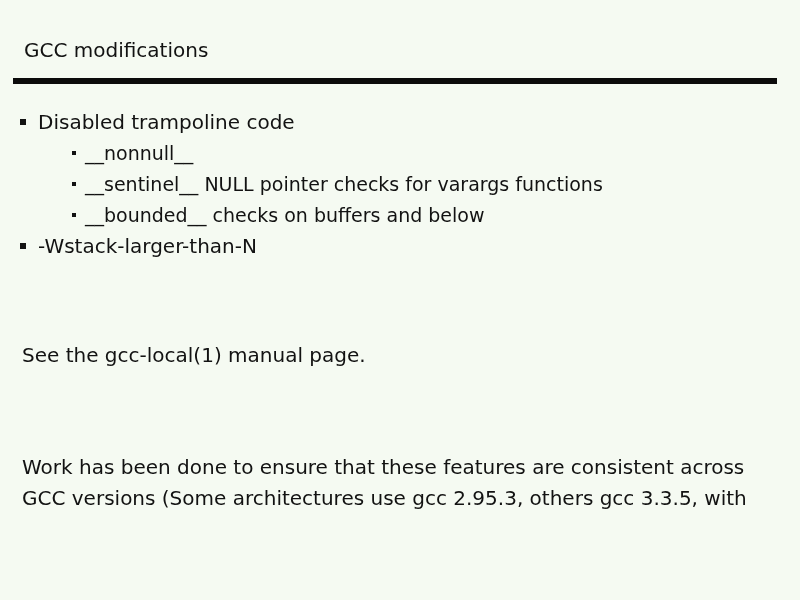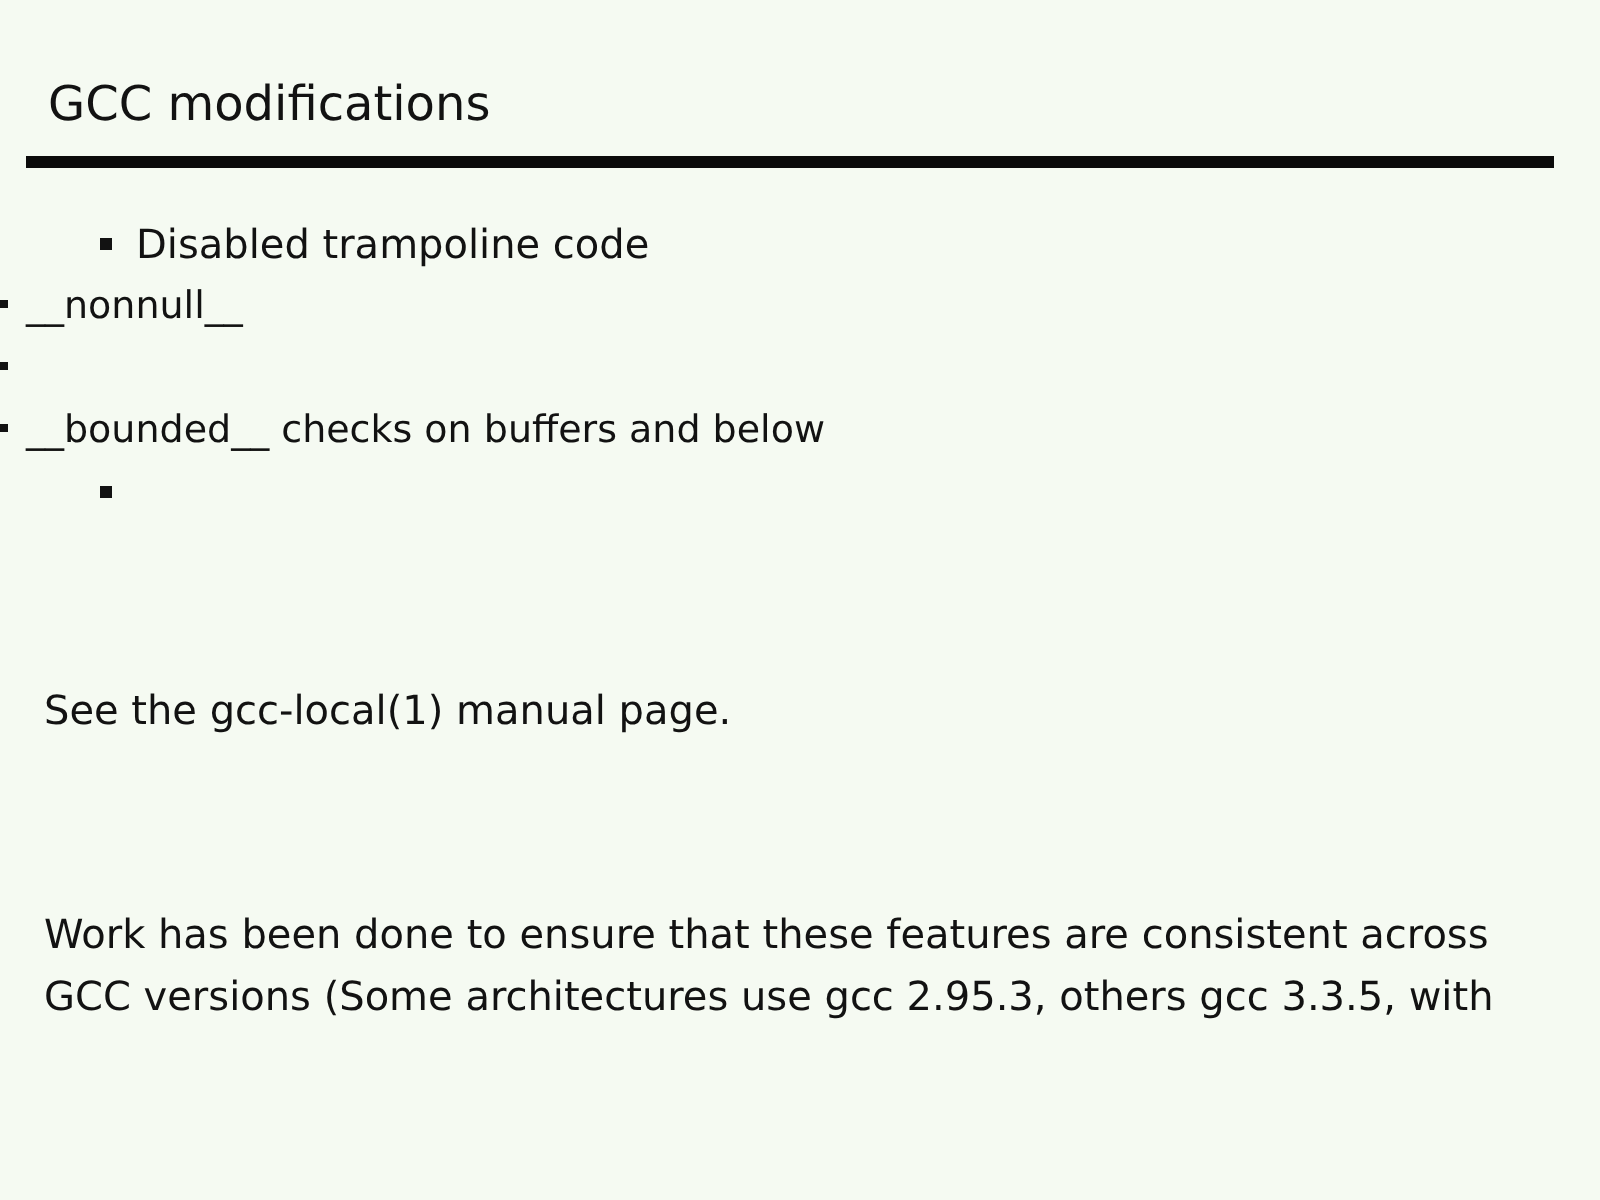--- a/index.html
+++ b/index.html
@@ -9,21 +9,21 @@
     height: 600px;
     background: var(--background, #f5faf2);
     color: var(--text, #121212);
     font-family: "DejaVu Sans", sans-serif;
     overflow: hidden;
   }
   .title {
     position: absolute;
     left: 24px;
     top: 38px;
-    font-size: 24px;
+    font-size: 20px;
     letter-spacing: 0px;
     white-space: nowrap;
   }
   .rule {
     position: absolute;
     left: 13px;
     top: 78px;
     width: 764px;
     height: 6px;
     background: var(--rule, #0b0b0b);
@@ -34,22 +34,22 @@
     top: 107px;
     margin: 0;
     padding: 0;
     list-style: none;
   }
   .bullets li {
     line-height: 31px;
     font-size: 20px;
     white-space: nowrap;
   }
-  li.l1 { padding-left: 50px; }
-  li.l2 { font-size: 19px; }
+  li.l1 { padding-left: 20px; }
+  li.l2 { padding-left: 72px; font-size: 19px; }
   .m1 {
     display: inline-block;
     width: 6px; height: 6px;
     background: var(--text, #121212);
     margin-right: 12px;
     vertical-align: 4px;
   }
   .m2 {
     display: inline-block;
     width: 4px; height: 4px;
@@ -79,27 +79,27 @@
   <div class="rule"></div>
 
   <ul class="bullets">
     <li class="l1">
       <span class="m1"></span><span>Disabled trampoline code</span>
     </li>
     <li class="l2">
       <span class="m2"></span><span>__nonnull__</span>
     </li>
     <li class="l2">
-      <span class="m2"></span>
+      <span class="m2"></span><span>__sentinel__ NULL pointer checks for varargs functions</span>
     </li>
     <li class="l2">
       <span class="m2"></span><span>__bounded__ checks on buffers and below</span>
     </li>
     <li class="l1">
-      <span class="m1"></span>
+      <span class="m1"></span><span>-Wstack-larger-than-N</span>
     </li>
   </ul>
 
   <div class="para p1">
     <span class="ln">See the gcc-local(1) manual page.</span>
   </div>
 
   <div class="para p2">
     <span class="ln">Work has been done to ensure that these features are consistent across</span>
     <span class="ln">GCC versions (Some architectures use gcc 2.95.3, others gcc 3.3.5, with</span>

